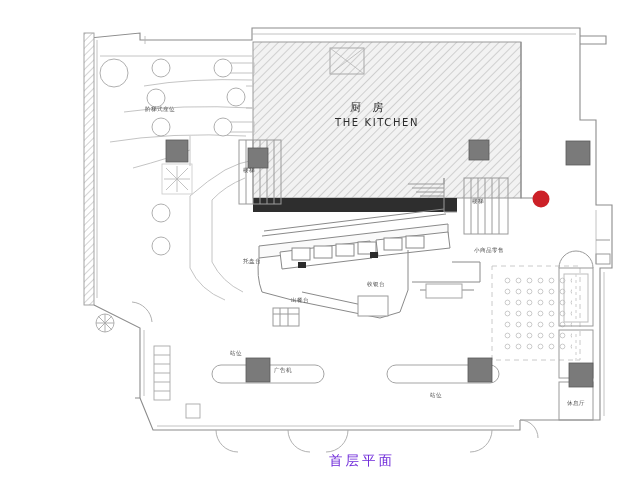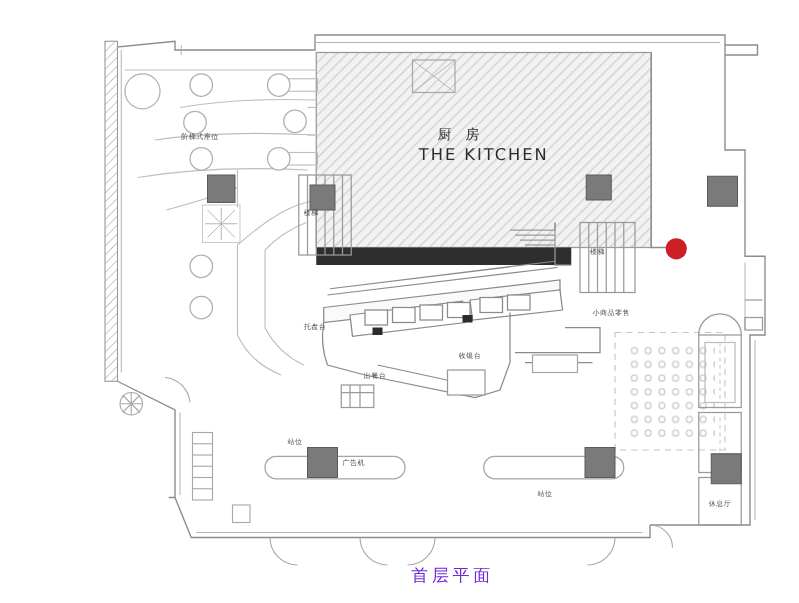--- a/index.html
+++ b/index.html
@@ -13,21 +13,21 @@
 
   .lbl{
     position:absolute;
     font-family:"DejaVu Sans","Liberation Sans",sans-serif;
     color:#3a3a3a;
     white-space:nowrap;
     letter-spacing:0.5px;
     pointer-events:none;
   }
   .lbl-zone-cn{font-size:11px;letter-spacing:4px;color:#2b2b2b;}
-  .lbl-zone-en{font-size:13px;letter-spacing:1.6px;color:#2b2b2b;text-align:center;}
+  .lbl-zone-en{font-size:10px;letter-spacing:1.6px;color:#2b2b2b;text-align:center;}
   .lbl-small{font-size:5.6px;letter-spacing:0.4px;color:#4a4a4a;}
   .lbl-title{
     font-size:13.5px;letter-spacing:3px;color:#6d28d9;
   }
 </style>
 </head>
 <body>
 
 <div id="plan-root">
 

